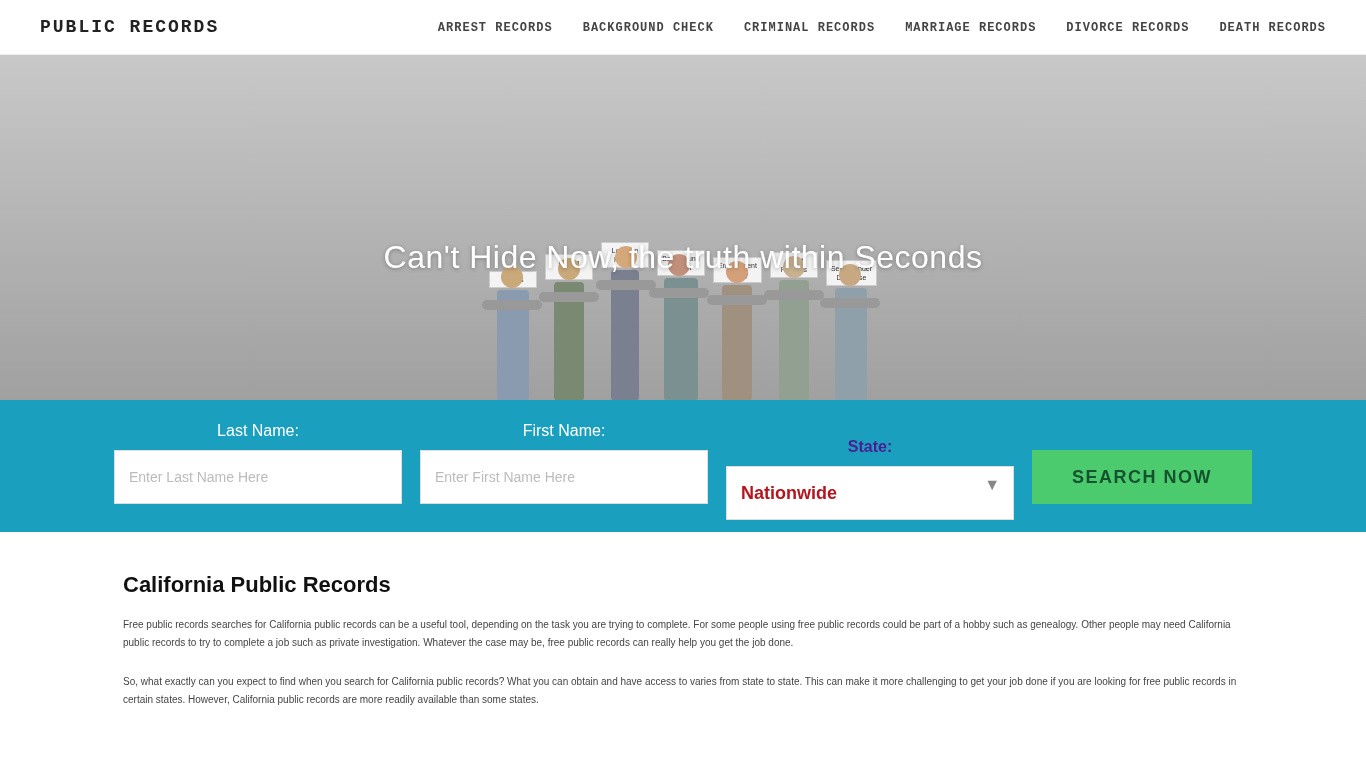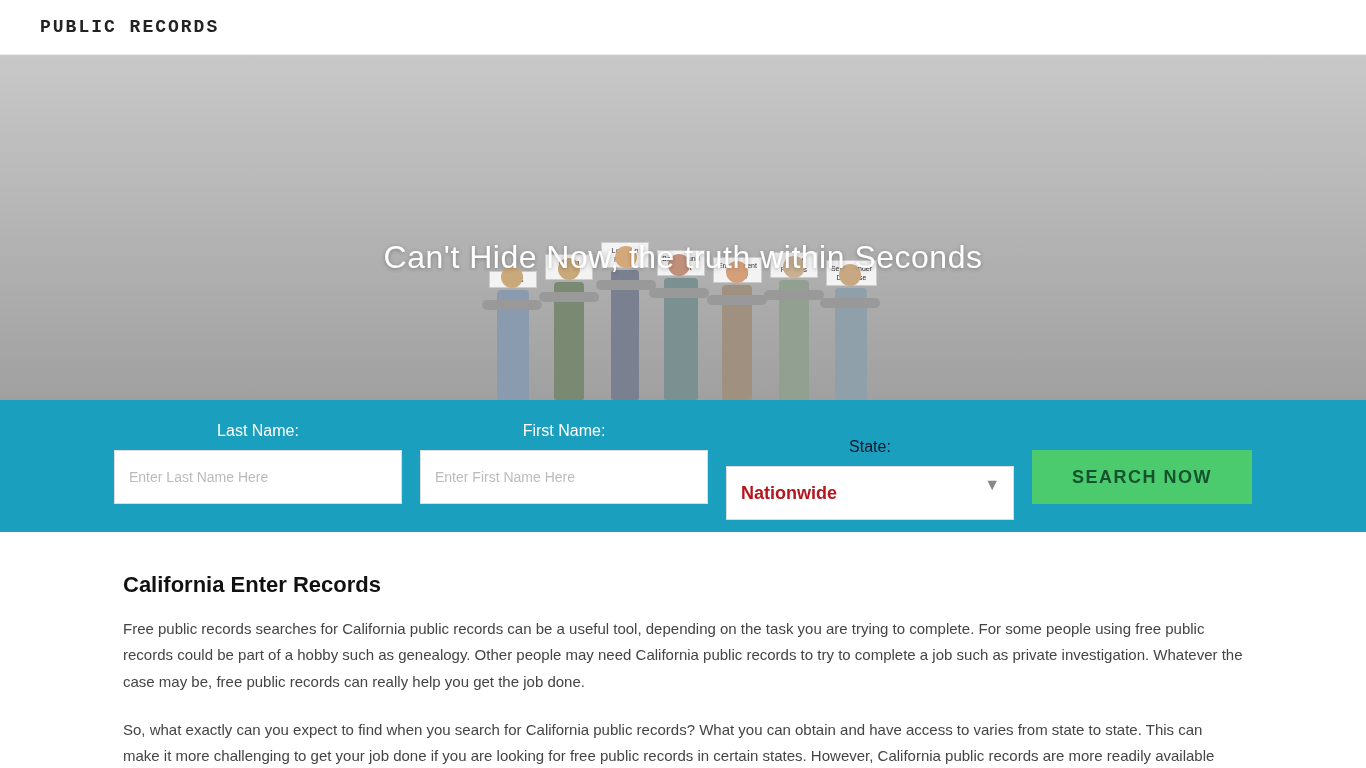--- a/index.html
+++ b/index.html
@@ -155,23 +155,23 @@
       outline: none;
     }
     .search-field input::placeholder { color: #bbb; }
     .state-field {
       display: flex;
       flex-direction: column;
       flex: 1;
       margin-right: 18px;
     }
     .state-field label {
-      color: #0f172a;
+      color: #4c1d95;
       font-size: 16px;
-      font-weight: 400;
+      font-weight: 700;
       margin-bottom: 10px;
       text-align: center;
     }
     .state-select-wrap {
       position: relative;
       height: 38px;
       border-radius: 27px;
     }
     .state-select-wrap select {
       appearance: none;
@@ -215,31 +215,39 @@
       margin: 0 auto;
       padding: 40px 40px 40px;
     }
     .content h2 {
       font-size: 22px;
       font-weight: 800;
       color: #111;
       margin-bottom: 18px;
     }
     .content p {
-      font-size: 15px;
+      font-size: 10px;
       color: #444;
       line-height: 1.75;
       margin-bottom: 22px;
     }
   </style>
 </head>
 <body>
 
 <nav class="navbar">
   <div class="navbar-brand">PUBLIC RECORDS</div>
+  <ul class="navbar-nav">
+    <li><a href="#">ARREST RECORDS</a></li>
+    <li><a href="#">BACKGROUND CHECK</a></li>
+    <li><a href="#">CRIMINAL RECORDS</a></li>
+    <li><a href="#">MARRIAGE RECORDS</a></li>
+    <li><a href="#">DIVORCE RECORDS</a></li>
+    <li><a href="#">DEATH RECORDS</a></li>
+  </ul>
 </nav>
 
 <div class="hero">
   <div class="hero-bg"></div>
   <h1 class="hero-title">Can't Hide Now, the truth within Seconds</h1>
   <div class="hero-people">
     <div class="person">
       <div class="person-sign">Assets</div>
       <div class="person-body" style="background:#8a9bb0;width:32px;height:110px;">
         <div class="person-head" style="background:#c9a87a;"></div>
@@ -305,16 +313,16 @@
     <div class="state-select-wrap">
       <select id="state-select">
       <option value="Nationwide">Nationwide</option><option value="Alabama">Alabama</option><option value="Alaska">Alaska</option><option value="Arizona">Arizona</option><option value="Arkansas">Arkansas</option><option value="California">California</option><option value="Colorado">Colorado</option><option value="Connecticut">Connecticut</option><option value="Delaware">Delaware</option><option value="Florida">Florida</option><option value="Georgia">Georgia</option><option value="Hawaii">Hawaii</option><option value="Idaho">Idaho</option><option value="Illinois">Illinois</option><option value="Indiana">Indiana</option><option value="Iowa">Iowa</option><option value="Kansas">Kansas</option><option value="Kentucky">Kentucky</option><option value="Louisiana">Louisiana</option><option value="Maine">Maine</option><option value="Maryland">Maryland</option><option value="Massachusetts">Massachusetts</option><option value="Michigan">Michigan</option><option value="Minnesota">Minnesota</option><option value="Mississippi">Mississippi</option><option value="Missouri">Missouri</option><option value="Montana">Montana</option><option value="Nebraska">Nebraska</option><option value="Nevada">Nevada</option><option value="New Hampshire">New Hampshire</option><option value="New Jersey">New Jersey</option><option value="New Mexico">New Mexico</option><option value="New York">New York</option><option value="North Carolina">North Carolina</option><option value="North Dakota">North Dakota</option><option value="Ohio">Ohio</option><option value="Oklahoma">Oklahoma</option><option value="Oregon">Oregon</option><option value="Pennsylvania">Pennsylvania</option><option value="Rhode Island">Rhode Island</option><option value="South Carolina">South Carolina</option><option value="South Dakota">South Dakota</option><option value="Tennessee">Tennessee</option><option value="Texas">Texas</option><option value="Utah">Utah</option><option value="Vermont">Vermont</option><option value="Virginia">Virginia</option><option value="Washington">Washington</option><option value="West Virginia">West Virginia</option><option value="Wisconsin">Wisconsin</option><option value="Wyoming">Wyoming</option></select>
       <span class="chevron-icon">▼</span>
     </div>
   </div>
   <button class="search-btn">SEARCH NOW</button>
 </div>
 
 <div class="content">
-  <h2>California Enter Records</h2>
+  <h2>California Public Records</h2>
   <p>Free public records searches for California public records can be a useful tool, depending on the task you are trying to complete. For some people using free public records could be part of a hobby such as genealogy. Other people may need California public records to try to complete a job such as private investigation. Whatever the case may be, free public records can really help you get the job done.</p>
   <p>So, what exactly can you expect to find when you search for California public records? What you can obtain and have access to varies from state to state. This can make it more challenging to get your job done if you are looking for free public records in certain states. However, California public records are more readily available than some states.</p>
 </div>
 
 </body></html>

